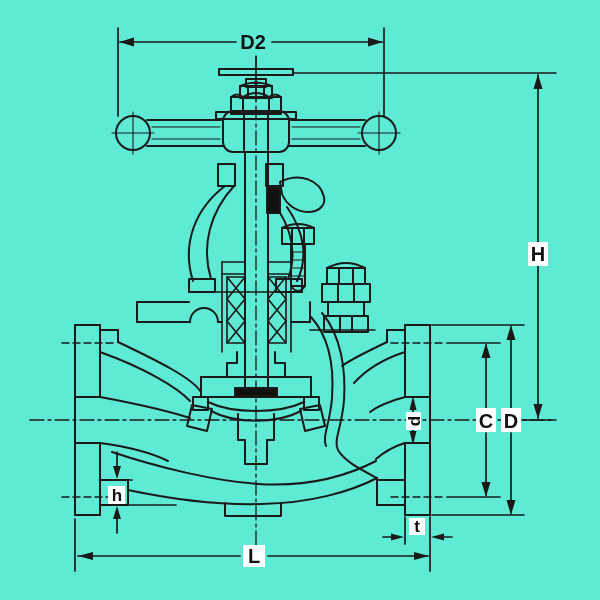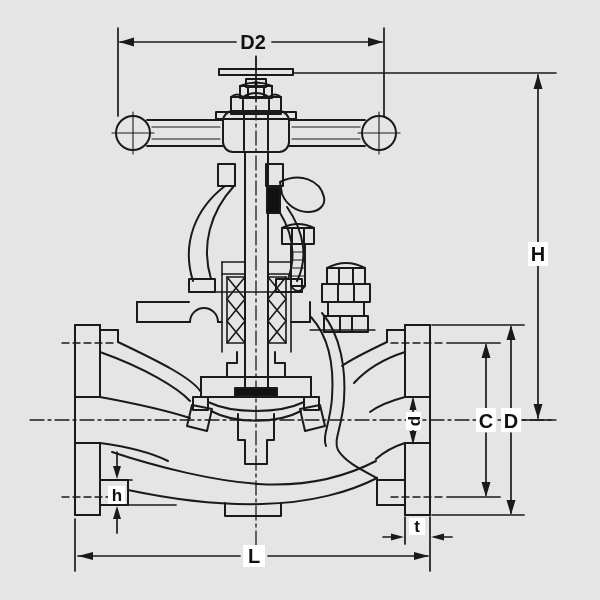--- a/index.html
+++ b/index.html
@@ -1,16 +1,16 @@
 <!DOCTYPE html>
 <html><head>
 <meta charset="utf-8">
 <style>
   html,body{margin:0;padding:0;background:#ffffff;}
-  .stage{width:600px;height:600px;position:relative;background:#e5e5e5;overflow:hidden;
+  .stage{width:600px;height:600px;position:relative;background:#5eead4;overflow:hidden;
          font-family:"Liberation Sans", sans-serif;}
   svg{display:block;}
   text{font-family:"Liberation Sans", sans-serif; font-weight:bold; fill:#111;}
   .dim-big{font-size:20px;}
   .dim-small{font-size:17px;}
 </style>
 </head>
 <body>
 
 <div class="stage">

